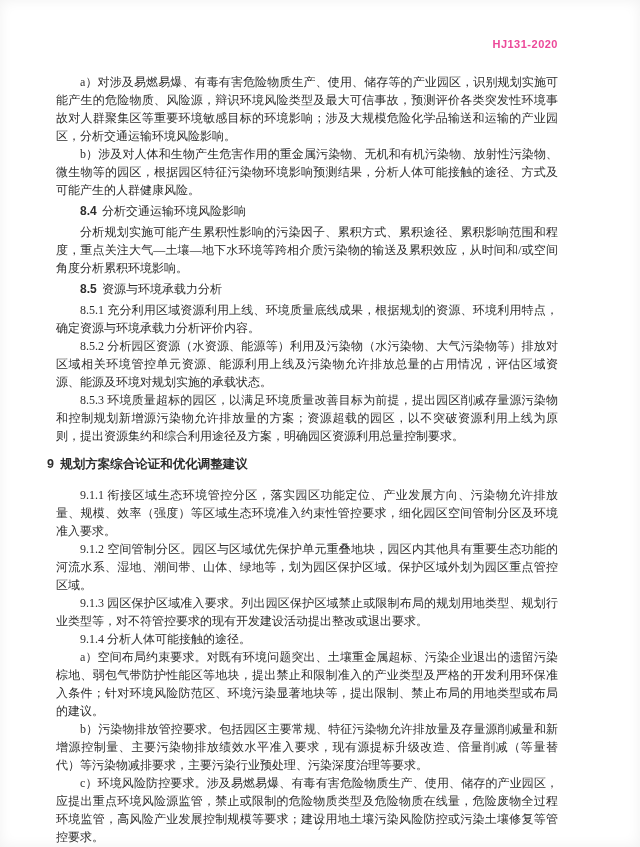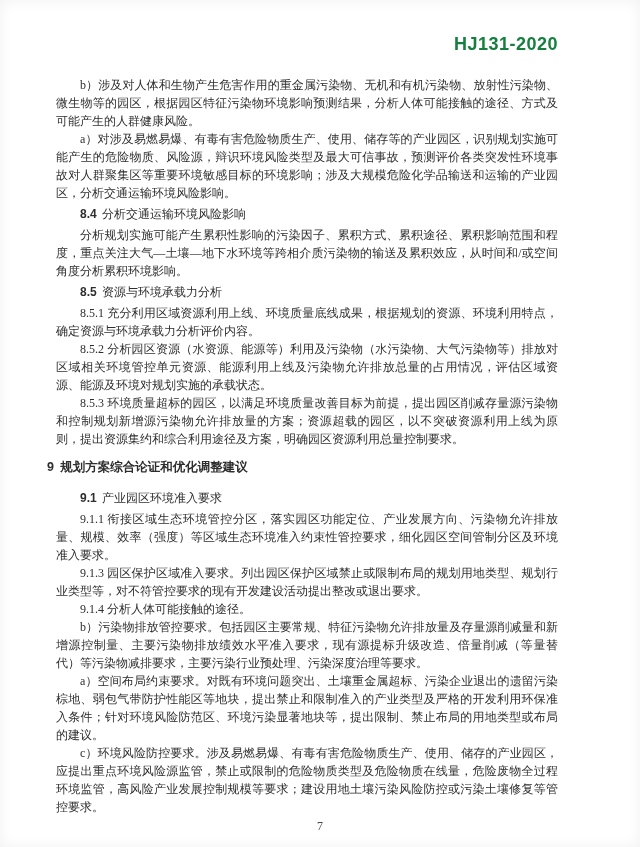--- a/index.html
+++ b/index.html
@@ -20,22 +20,22 @@
     box-sizing: border-box;
     padding: 34px 82px 0 56px;
   }
   .hdr {
     text-align: right;
     margin-bottom: 21px;
   }
   .hdr-num {
     font-family: "Liberation Sans", "DejaVu Sans", sans-serif;
     font-weight: bold;
-    font-size: 18px;
-    color: #15803d;
+    font-size: 11px;
+    color: #ec4899;
     letter-spacing: 0.5px;
   }
   .body-text {
     font-size: 12px;
     line-height: 18px;
   }
   p { margin: 0; }
   .para {
     text-align: justify;
     text-indent: 2em;
@@ -72,50 +72,50 @@
 <body>
 
 <div class="page">
 
   <div class="hdr">
     <span class="hdr-num">HJ131-2020</span>
   </div>
 
   <div class="body-text">
 
+    <p class="para"><span>a）对涉及易燃易爆、有毒有害危险物质生产、使用、储存等的产业园区，识别规划实施可能产生的危险物质、风险源，辩识环境风险类型及最大可信事故，预测评价各类突发性环境事故对人群聚集区等重要环境敏感目标的环境影响；涉及大规模危险化学品输送和运输的产业园区，分析交通运输环境风险影响。</span></p>
+
     <p class="para"><span>b）涉及对人体和生物产生危害作用的重金属污染物、无机和有机污染物、放射性污染物、微生物等的园区，根据园区特征污染物环境影响预测结果，分析人体可能接触的途径、方式及可能产生的人群健康风险。</span></p>
-
-    <p class="para"><span>a）对涉及易燃易爆、有毒有害危险物质生产、使用、储存等的产业园区，识别规划实施可能产生的危险物质、风险源，辩识环境风险类型及最大可信事故，预测评价各类突发性环境事故对人群聚集区等重要环境敏感目标的环境影响；涉及大规模危险化学品输送和运输的产业园区，分析交通运输环境风险影响。</span></p>
 
     <p class="h3"><b class="pfx">8.4</b><span>分析交通运输环境风险影响</span></p>
 
     <p class="para"><span>分析规划实施可能产生累积性影响的污染因子、累积方式、累积途径、累积影响范围和程度，重点关注大气—土壤—地下水环境等跨相介质污染物的输送及累积效应，从时间和/或空间角度分析累积环境影响。</span></p>
 
     <p class="h3"><b class="pfx">8.5</b><span>资源与环境承载力分析</span></p>
 
     <p class="para"><span>8.5.1 充分利用区域资源利用上线、环境质量底线成果，根据规划的资源、环境利用特点，确定资源与环境承载力分析评价内容。</span></p>
 
     <p class="para"><span>8.5.2 分析园区资源（水资源、能源等）利用及污染物（水污染物、大气污染物等）排放对区域相关环境管控单元资源、能源利用上线及污染物允许排放总量的占用情况，评估区域资源、能源及环境对规划实施的承载状态。</span></p>
 
     <p class="para"><span>8.5.3 环境质量超标的园区，以满足环境质量改善目标为前提，提出园区削减存量源污染物和控制规划新增源污染物允许排放量的方案；资源超载的园区，以不突破资源利用上线为原则，提出资源集约和综合利用途径及方案，明确园区资源利用总量控制要求。</span></p>
 
     <p class="h1"><b class="pfx">9</b><span>规划方案综合论证和优化调整建议</span></p>
 
-    <p class="h3"><b class="pfx">9.1</b><span>产业园区环境准入要求</span></p>
 
     <p class="para"><span>9.1.1 衔接区域生态环境管控分区，落实园区功能定位、产业发展方向、污染物允许排放量、规模、效率（强度）等区域生态环境准入约束性管控要求，细化园区空间管制分区及环境准入要求。</span></p>
 
+    <p class="para"><span>9.1.2 空间管制分区。园区与区域优先保护单元重叠地块，园区内其他具有重要生态功能的河流水系、湿地、潮间带、山体、绿地等，划为园区保护区域。保护区域外划为园区重点管控区域。</span></p>
 
     <p class="para"><span>9.1.3 园区保护区域准入要求。列出园区保护区域禁止或限制布局的规划用地类型、规划行业类型等，对不符管控要求的现有开发建设活动提出整改或退出要求。</span></p>
 
     <p class="para"><span>9.1.4 分析人体可能接触的途径。</span></p>
 
+    <p class="para"><span>a）空间布局约束要求。对既有环境问题突出、土壤重金属超标、污染企业退出的遗留污染棕地、弱包气带防护性能区等地块，提出禁止和限制准入的产业类型及严格的开发利用环保准入条件；针对环境风险防范区、环境污染显著地块等，提出限制、禁止布局的用地类型或布局的建议。</span></p>
+
     <p class="para"><span>b）污染物排放管控要求。包括园区主要常规、特征污染物允许排放量及存量源削减量和新增源控制量、主要污染物排放绩效水平准入要求，现有源提标升级改造、倍量削减（等量替代）等污染物减排要求，主要污染行业预处理、污染深度治理等要求。</span></p>
-
-    <p class="para"><span>a）空间布局约束要求。对既有环境问题突出、土壤重金属超标、污染企业退出的遗留污染棕地、弱包气带防护性能区等地块，提出禁止和限制准入的产业类型及严格的开发利用环保准入条件；针对环境风险防范区、环境污染显著地块等，提出限制、禁止布局的用地类型或布局的建议。</span></p>
 
     <p class="para"><span>c）环境风险防控要求。涉及易燃易爆、有毒有害危险物质生产、使用、储存的产业园区，应提出重点环境风险源监管，禁止或限制的危险物质类型及危险物质在线量，危险废物全过程环境监管，高风险产业发展控制规模等要求；建设用地土壤污染风险防控或污染土壤修复等管控要求。</span></p>
 
   </div>
 
   <div class="footer">
     <span class="page-num">7</span>
   </div>
 
 </div>

